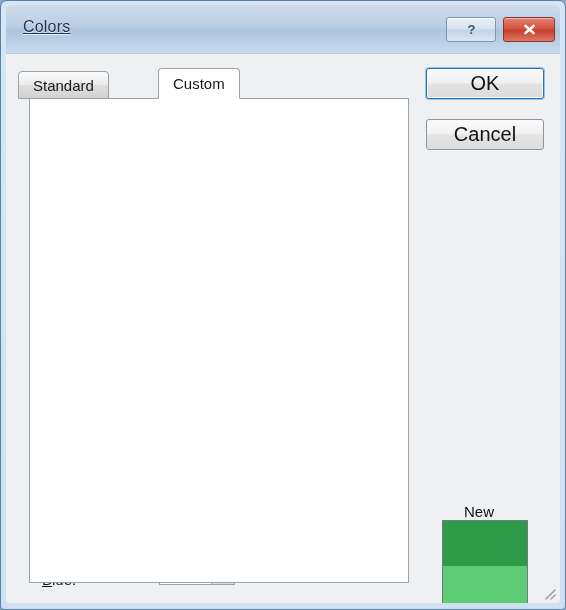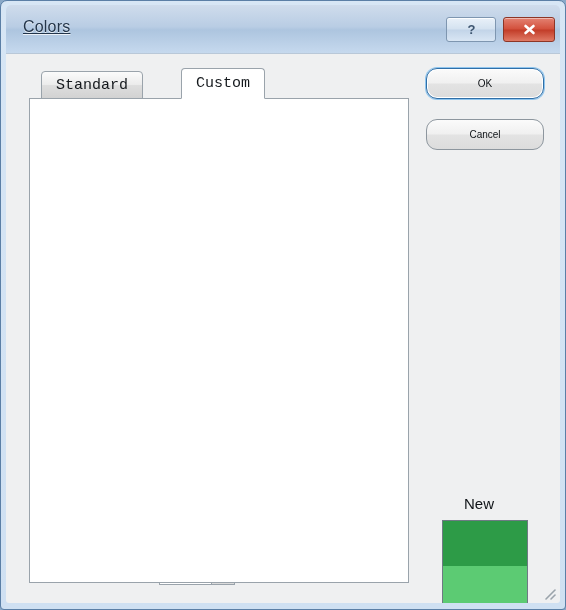--- a/index.html
+++ b/index.html
@@ -74,22 +74,22 @@
     position: absolute;
     left: 0; top: 48px;
     width: 554px; height: 550px;
     background: #eff0f1;
     border-top: 1px solid #b9c8d8;
   }
 
   
   #tabstrip {
     position: absolute;
-    left: 35px; top: 15px;
-    width: 380px; height: 30px; font-family: Liberation Mono, monospace;
+    left: 12px; top: 15px;
+    width: 380px; height: 30px;
   }
   .tab {
     position: absolute;
     bottom: 0;
     height: 30px;
     padding: 0 14px;
     display: flex; align-items: center; justify-content: center;
     font-size: 15px;
     color: #14181c;
     border: 1px solid #9aa3ab;
@@ -118,20 +118,21 @@
     border: 1px solid #9aa3ab;
     z-index: 2;
   }
 
   
   .lbl {
     position: absolute;
     font-size: 15px;
     color: #0f1317;
     white-space: nowrap;
+    margin-top: 8px;
   }
   .lbl u { text-decoration: underline; }
 
   
   #grad-wrap {
     position: absolute;
     left: 36px; top: 143px;
     width: 294px; height: 230px;
     border: 1px solid #8e9aa5;
   }
@@ -250,25 +251,25 @@
     border-right: 5px solid transparent;
     border-top: 5px solid #3b4a77;
   }
 
   
   .btn {
     position: absolute;
     left: 420px;
     width: 118px; height: 31px;
     display: flex; align-items: center; justify-content: center;
-    font-size: 10px;
+    font-size: 20px;
     color: #0f1317;
     background: linear-gradient(180deg,#fbfbfb 0%,#f0f0f0 48%,#e3e3e3 52%,#dcdcdc 100%);
     border: 1px solid #8d969e;
-    border-radius: 11px;
+    border-radius: 3px;
   }
   #ok-button {
     top: 14px;
     border: 1px solid #2f6fa8;
     box-shadow: 0 0 0 1px #8fc5ee, inset 0 0 0 1px #ffffff;
   }
   #cancel-button { top: 65px; }
 
   
   #new-label     { left: 458px; top: 441px; }

